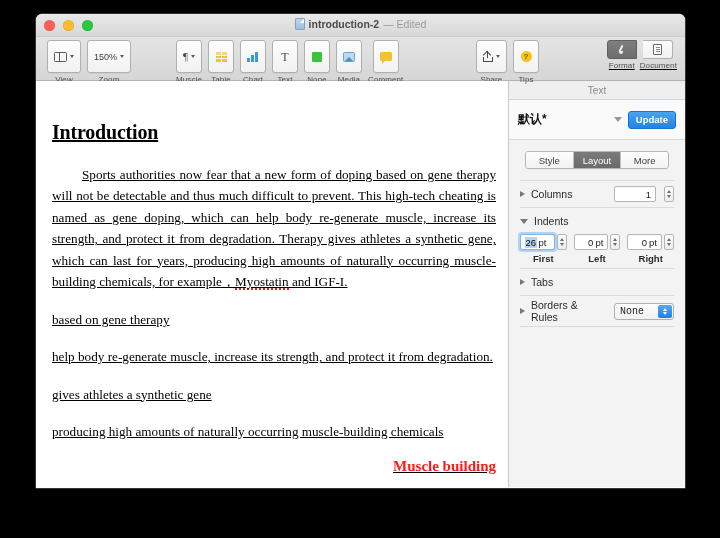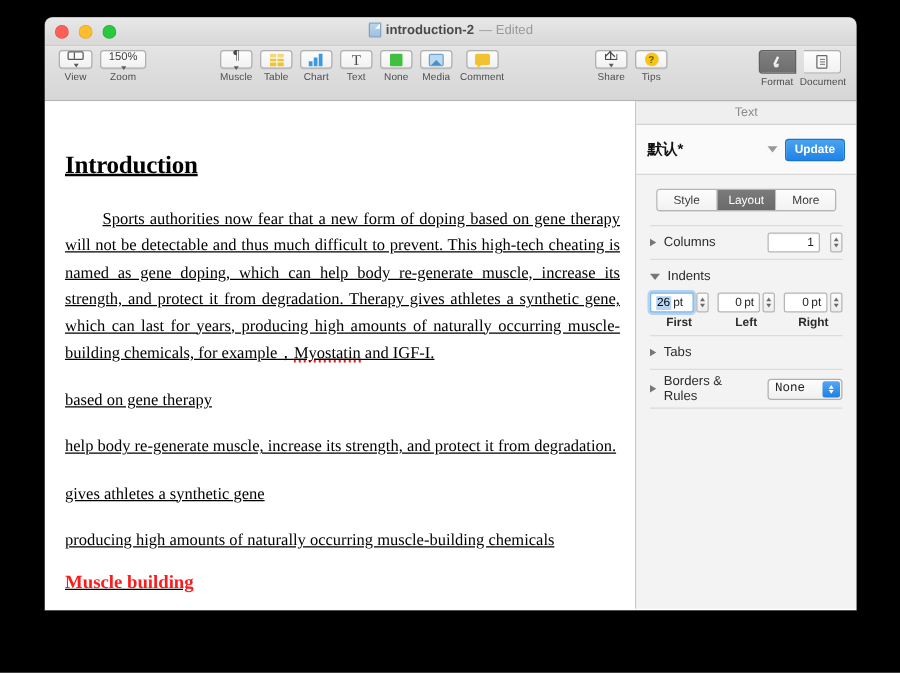--- a/index.html
+++ b/index.html
@@ -56,27 +56,26 @@
     background: linear-gradient(to bottom, #e4e4e4 0%, #d6d6d6 100%);
     border-bottom: 1px solid #b4b4b4;
     position: relative;
   }
   .tb-group { position: absolute; top: 3px; display: flex; align-items: flex-start; }
   .tb-item {
     display: flex; flex-direction: column; align-items: center;
     margin: 0 3px; cursor: default;
   }
   .tb-btn {
-    height: 15px; min-width: 26px;
+    height: 33px; min-width: 26px;
     background: linear-gradient(to bottom,#fdfdfd,#f1f1f1);
     border: 0.5px solid #b0b0b0; border-radius: 3px;
     display: flex; align-items: center; justify-content: center;
     gap: 3px; padding: 0 5px;
     box-shadow: 0 0.5px 0.5px rgba(0,0,0,.08);
-    flex-direction: column;
   }
   .tb-btn.wide { padding: 0 6px; }
   .tb-label { font-size: 8px; color: #4d4d4d; margin-top: 2px; letter-spacing: .1px; }
   .chev { width: 0; height: 0; border-left: 2.5px solid transparent;
           border-right: 2.5px solid transparent; border-top: 3px solid #5a5a5a; }
 
   
   .g-view { width: 13px; height: 10px; border: 1.2px solid #5a5a5a; border-radius: 1.5px; position: relative; }
   .g-view::before { content:""; position:absolute; left:0; top:0; bottom:0; width:4px;
                     border-right:1.2px solid #5a5a5a; }
@@ -152,21 +151,21 @@
     text-decoration: underline;
     text-decoration-color: #000;
     position: relative;
     background-image: linear-gradient(to right,#e02020 0 2px, transparent 2px 4px);
     background-repeat: repeat-x;
     background-size: 4px 1.5px;
     background-position: 0 100%;
     padding-bottom: 1px;
   }
   .doc-line { font-size: 13.2px; line-height: 1.6; margin-bottom: 16px; }
-  h2#doc-h2 { font-size: 15px; font-weight: bold; color: #ff1a1a; margin-bottom: 15px; }
+  h2#doc-h2 { font-size: 15px; font-weight: bold; color: #ff1a1a; margin-bottom: 15px; text-align: right; }
 
   
   #sidebar {
     flex: 1; background: #f3f3f3; display: flex; flex-direction: column;
     font-size: 10.5px; color: #333;
   }
   #sb-header {
     height: 19px; background: #efefef; border-bottom: 1px solid #d2d2d2;
     display: flex; align-items: center; justify-content: center;
     font-size: 10px; color: #8a8a8a;
@@ -369,21 +368,21 @@
         <span class="tb-label">Share</span>
       </div>
       <div class="tb-item">
         <div class="tb-btn">
           <span class="g-tips">?</span>
         </div>
         <span class="tb-label">Tips</span>
       </div>
     </div>
 
-    <div class="tb-group" style="right:8px;">
+    <div class="tb-group" style="right:8px;text-decoration:underline;">
       <div style="display:flex;flex-direction:column;align-items:center;margin-right:3px;">
         <div class="seg-btn first active">
           <span class="g-format"></span>
         </div>
         <span class="tb-label">Format</span>
       </div>
       <div style="display:flex;flex-direction:column;align-items:center;">
         <div class="seg-btn last">
           <span class="g-document">
             <i></i>

